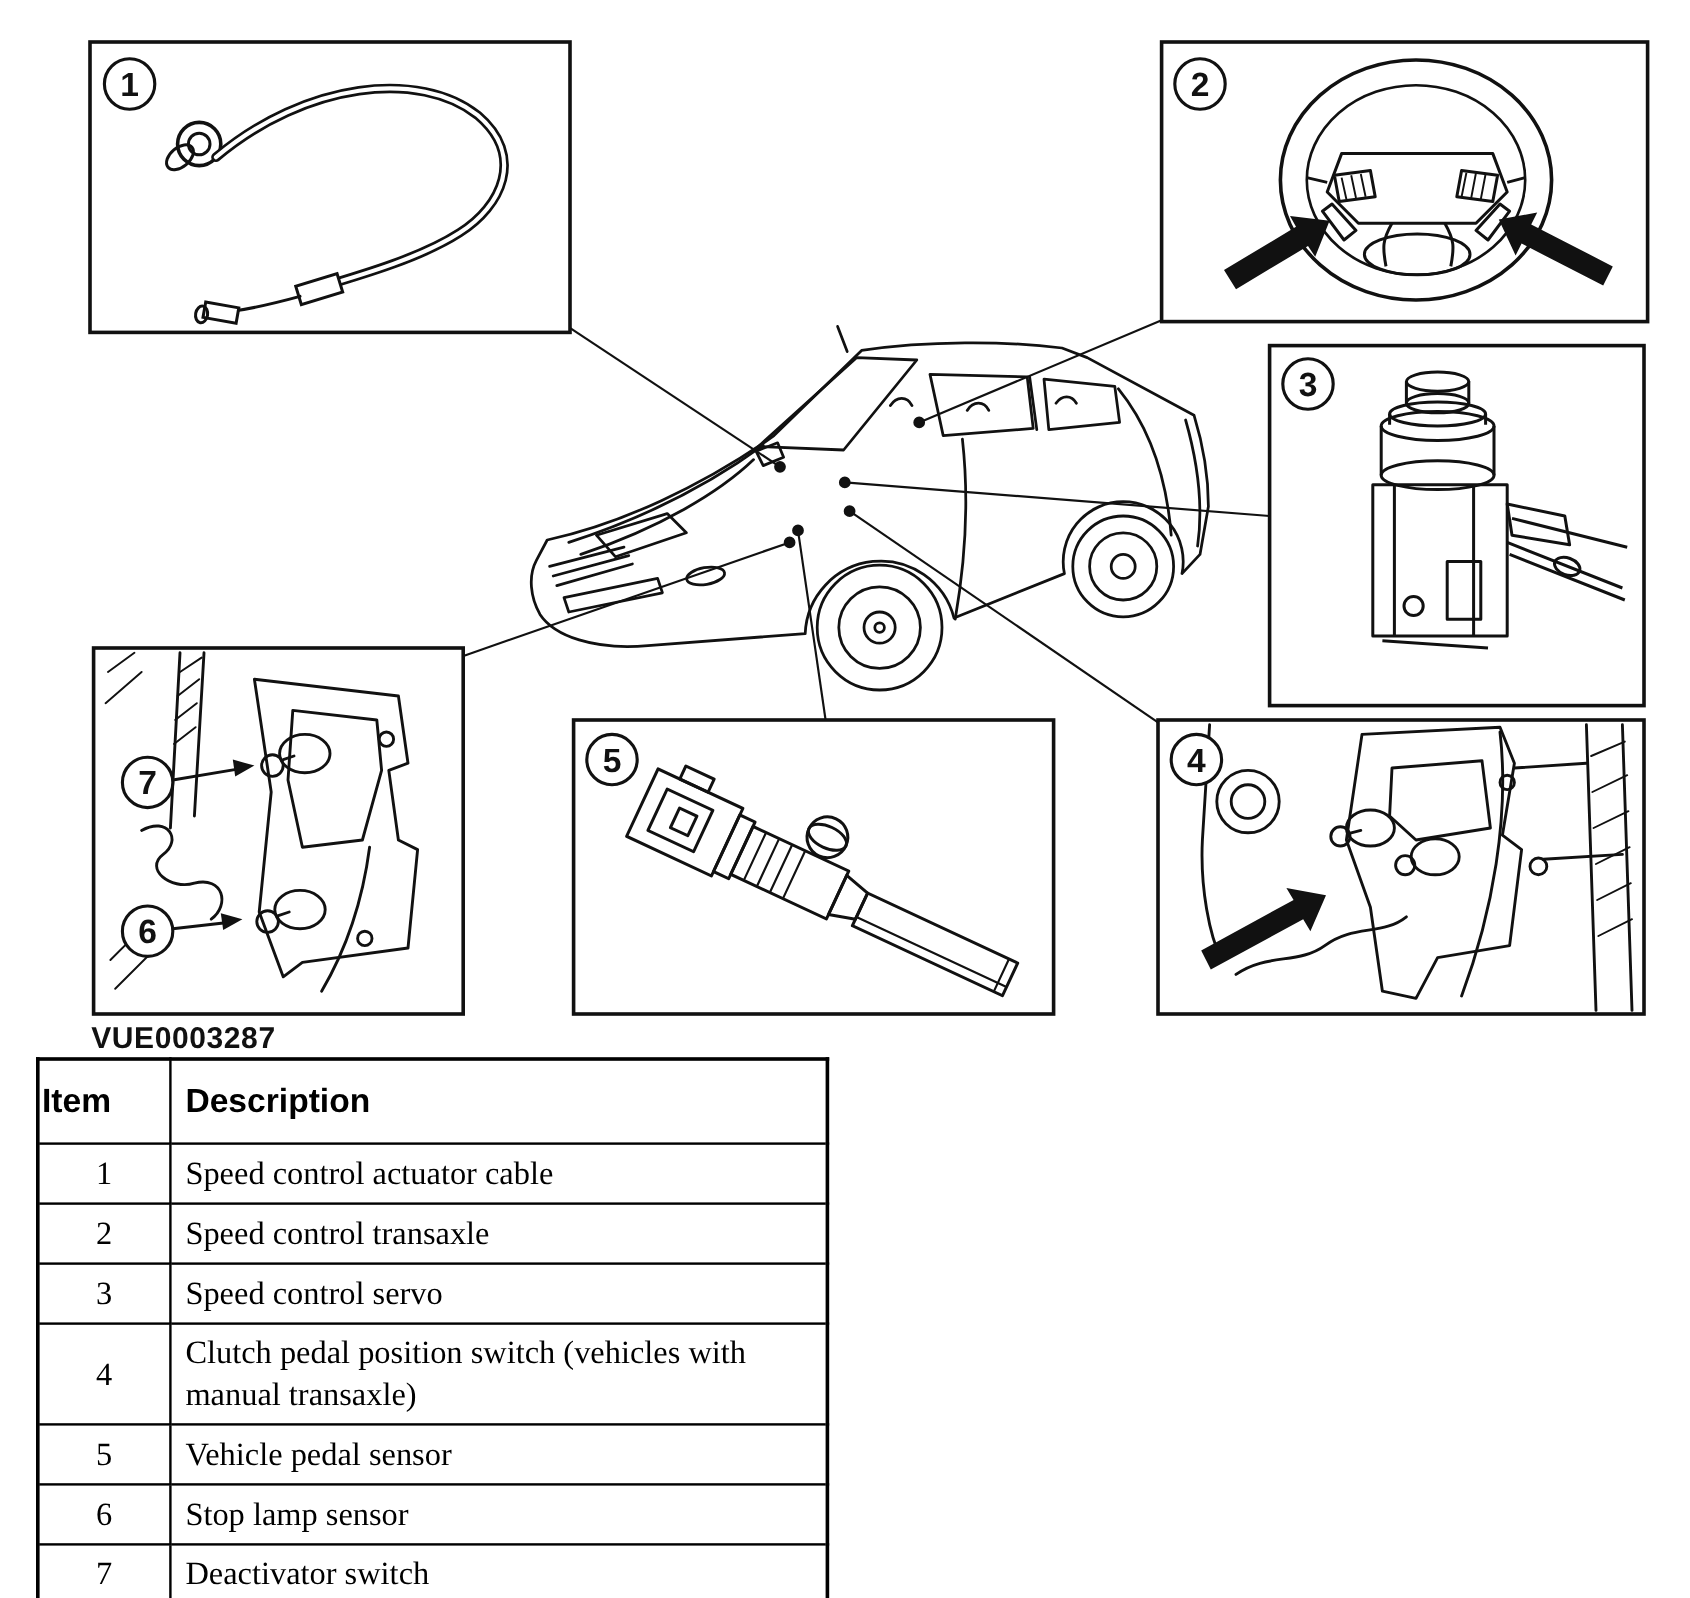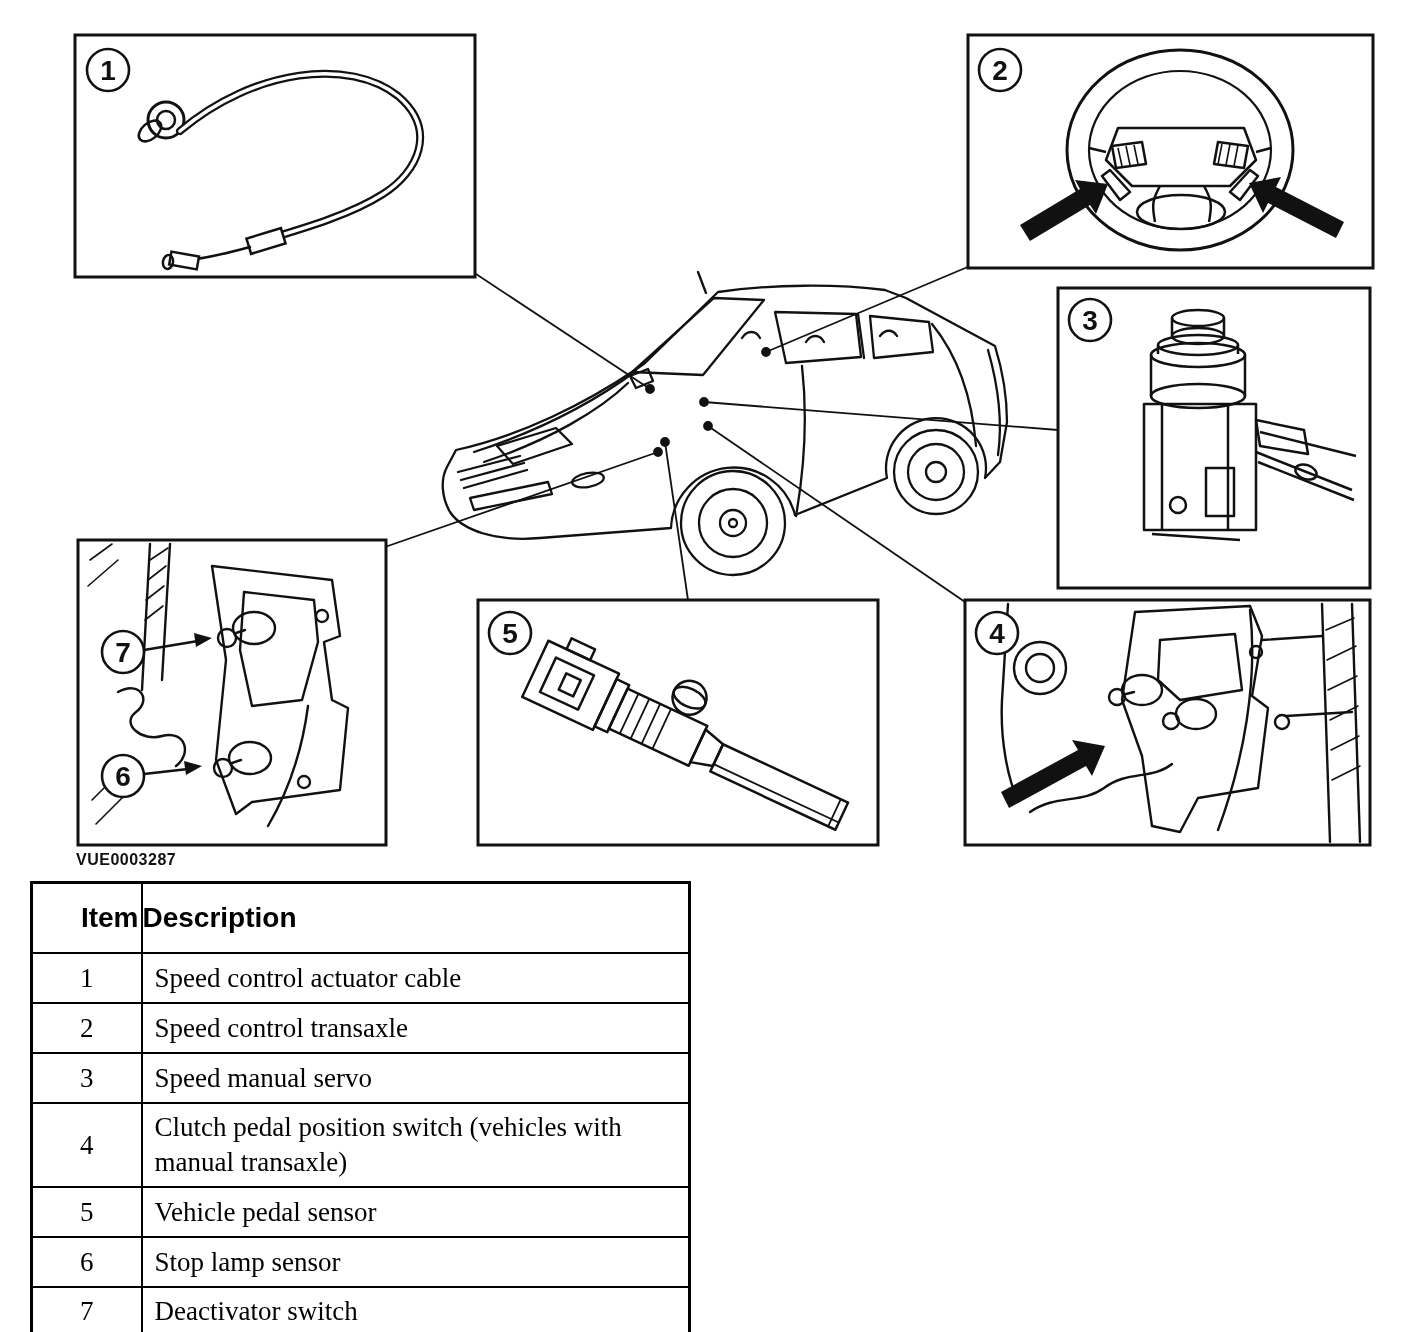--- a/index.html
+++ b/index.html
@@ -7,34 +7,34 @@
   body {
     width:1408px; height:1332px;
     font-family:"Liberation Sans", sans-serif;
     color:#000;
   }
   .page { position:relative; width:1408px; height:1332px; background:#fff; overflow:hidden; }
   .diagram-svg { position:absolute; left:0; top:0; }
   .figure-code {
     position:absolute; left:76px; top:851px;
     font-family:"Liberation Sans", sans-serif;
-    font-weight:bold; font-size:16px; letter-spacing:.5px; color:#111;
+    font-weight:bold; font-size:25px; letter-spacing:.5px; color:#111;
   }
   table.legend {
     position:absolute; left:30px; top:881px; width:661px;
     border-collapse:collapse; border:3px solid #000;
     table-layout:fixed;
   }
   table.legend th, table.legend td { border:2px solid #000; vertical-align:middle; }
   table.legend col.c-item { width:110px; }
   table.legend th {
     font-family:"Liberation Sans", sans-serif;
-    font-weight:bold; font-size:28px; height:48px; text-align:left; padding:4px 0;
-  }
-  table.legend th.item-h { text-align:right; padding:18px 2px; }
+    font-weight:bold; font-size:28px; height:48px; text-align:left; padding:4px 12px;
+  }
+  table.legend th.item-h { text-align:left; padding:18px 2px; }
   table.legend td {
     font-family:"Liberation Serif", serif;
     font-size:27px; line-height:35px;
   }
   table.legend td.item { text-align:center; height:50px; }
   table.legend td.desc { padding:6px 12px;font-family:Liberation Serif, serif; }
 </style>
 </head>
 <body>
 
@@ -268,21 +268,21 @@
       <tr>
         <td class="item">1</td>
         <td class="desc">Speed control actuator cable</td>
       </tr>
       <tr>
         <td class="item">2</td>
         <td class="desc">Speed control transaxle</td>
       </tr>
       <tr>
         <td class="item">3</td>
-        <td class="desc">Speed manual servo</td>
+        <td class="desc">Speed control servo</td>
       </tr>
       <tr>
         <td class="item">4</td>
         <td class="desc">Clutch pedal position switch (vehicles with manual transaxle)</td>
       </tr>
       <tr>
         <td class="item">5</td>
         <td class="desc">Vehicle pedal sensor</td>
       </tr>
       <tr>

